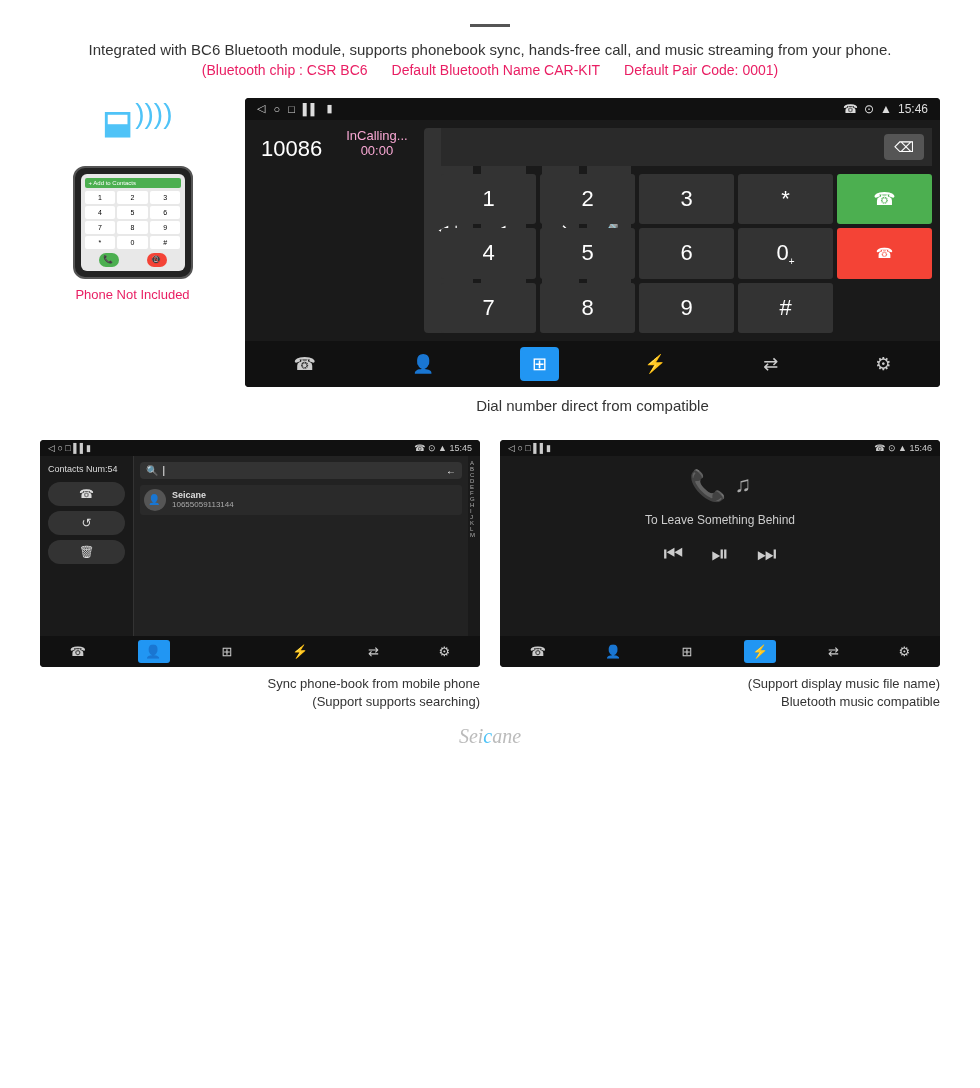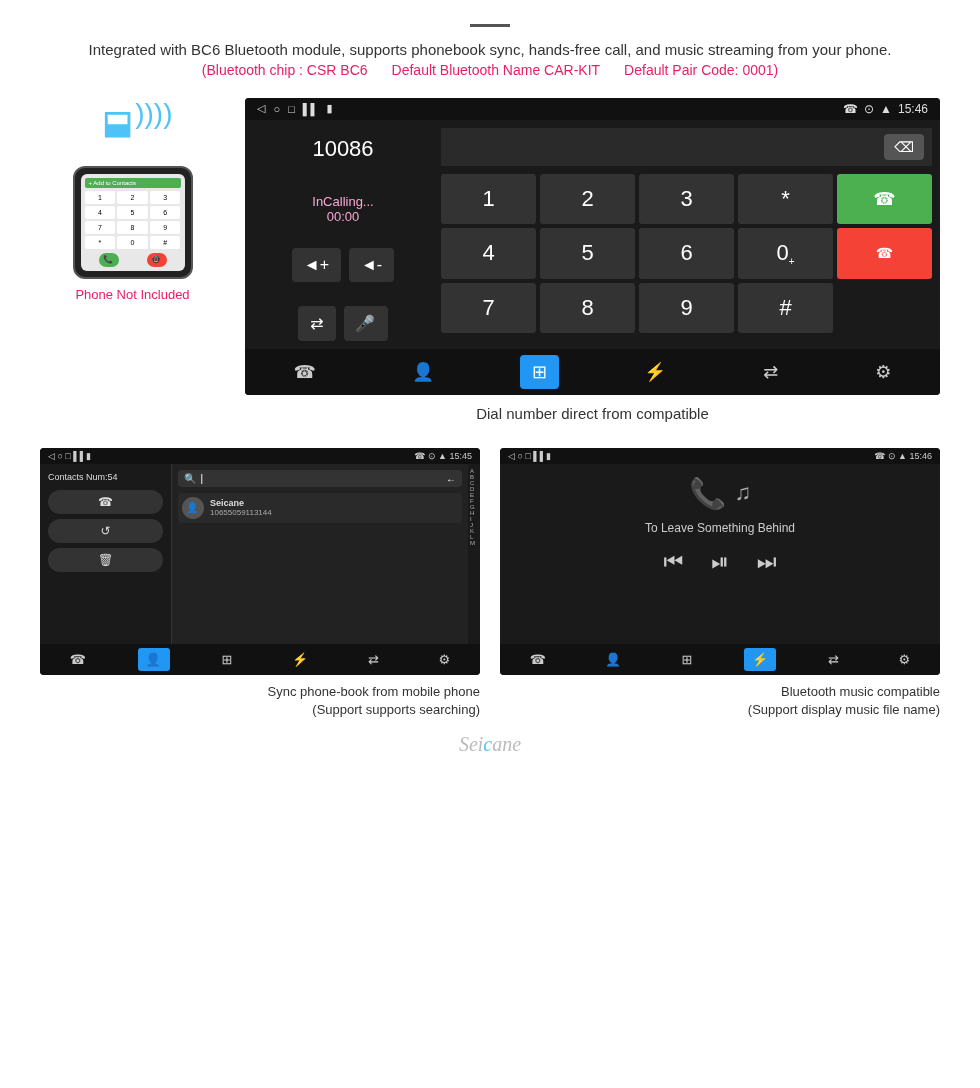--- a/index.html
+++ b/index.html
@@ -160,22 +160,22 @@
     .dial-area {
       display: flex;
       padding: 8px;
       gap: 8px;
     }
     .dial-left {
       width: 180px;
       flex-shrink: 0;
       color: #ddd;
       display: flex;
-      flex-direction: column;
-      gap: 24px;
+      flex-direction: row;
+      gap: 16px;
     }
     .dial-number {
       font-size: 22px;
       color: #fff;
       text-align: center;
       padding: 8px;
     }
     .incalling-info {
       text-align: center;
       color: #f9a8d4;
@@ -292,21 +292,21 @@
       color: #ccc;
       font-size: 9px;
     }
 
     
     .phonebook-body {
       display: flex;
       min-height: 180px;
     }
     .pb-left {
-      width: 132px;
+      width: 94px;
       background: #1a1a1a;
       padding: 8px;
       border-right: 1px solid #333;
     }
     .contacts-num {
       color: #ddd;
       font-size: 9px;
       margin-bottom: 8px;
     }
     .pb-action-btn {
@@ -644,22 +644,22 @@
       <div class="mini-bottom-bar">
         <button class="mini-bottom-btn">☎</button>
         <button class="mini-bottom-btn">👤</button>
         <button class="mini-bottom-btn">⊞</button>
         <button class="mini-bottom-btn active">⚡</button>
         <button class="mini-bottom-btn">⇄</button>
         <button class="mini-bottom-btn">⚙</button>
       </div>
     </div>
     <div class="caption-bottom">
+      <div>(Support display music file name)</div>
       <div>Bluetooth music compatible</div>
-      <div>(Support display music file name)</div>
     </div>
   </div>
 
 </div>
 
 <div class="watermark">
   <span>
     <span>Sei</span><em>c</em><span>ane</span>
   </span>
 </div>

